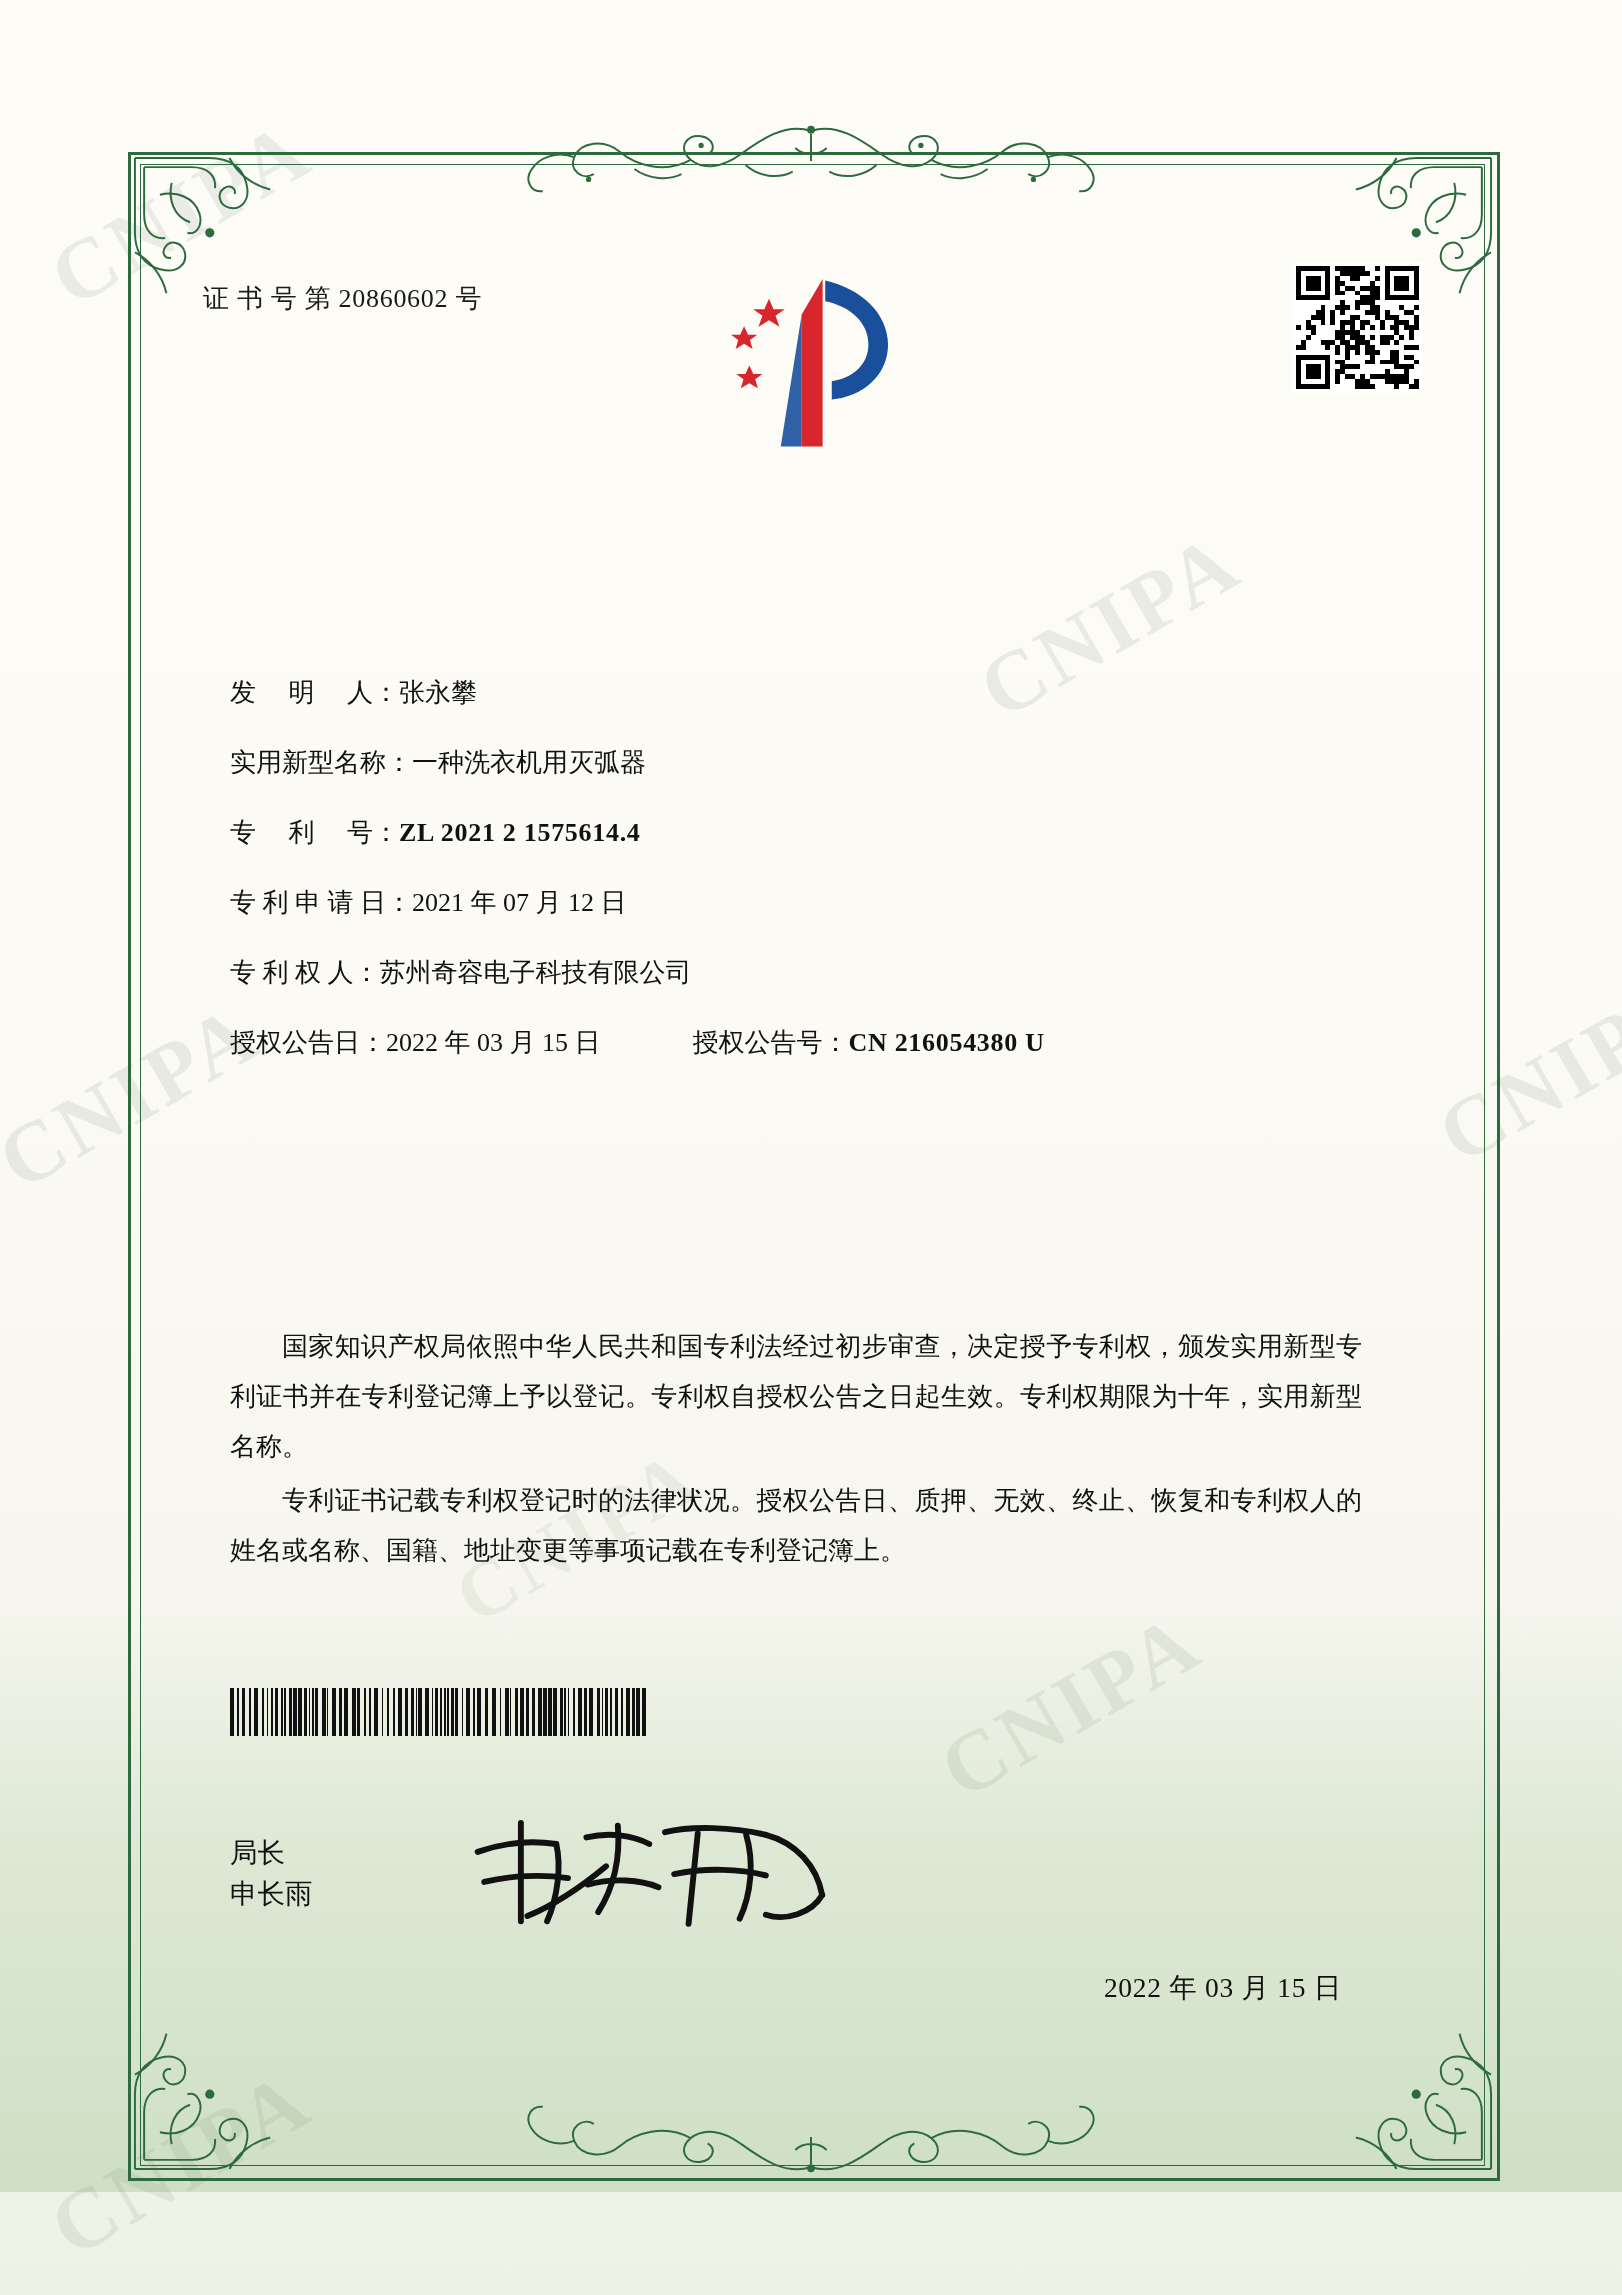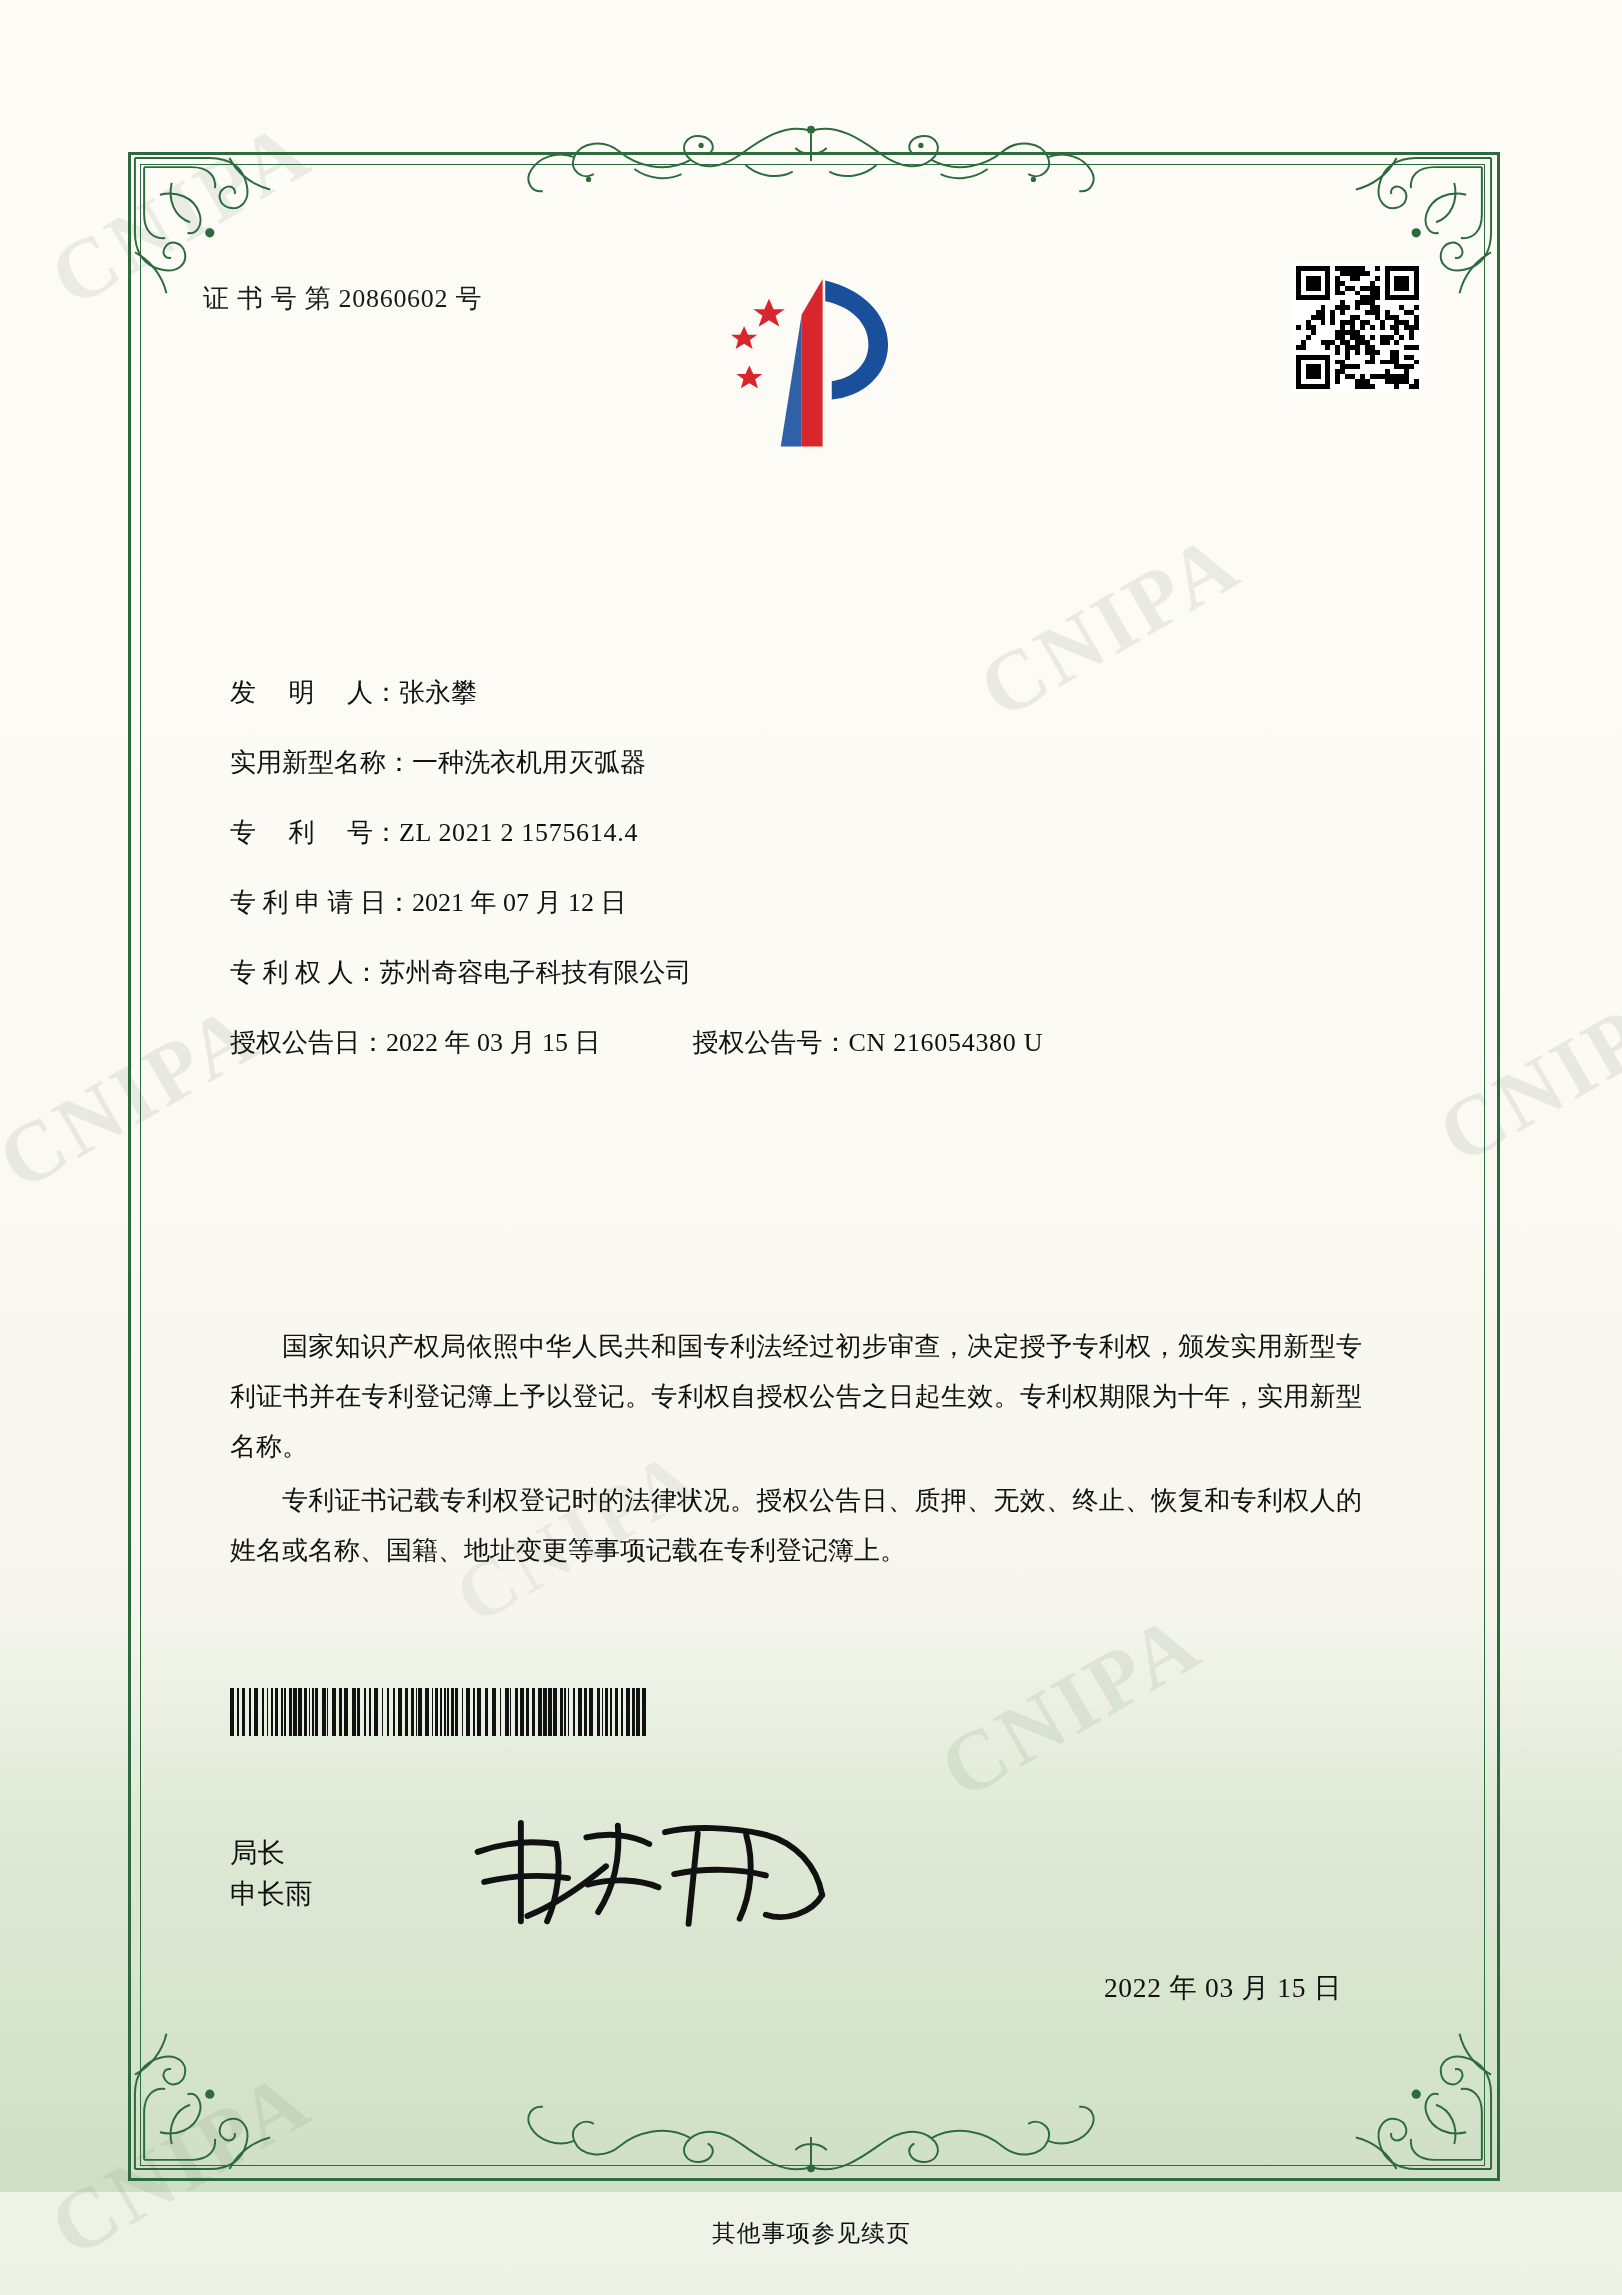--- a/index.html
+++ b/index.html
@@ -145,20 +145,21 @@
   .field-label {
     flex: 0 0 auto;
     letter-spacing: 0px;
   }
   .field-value {
     flex: 0 0 auto;
   }
   .field-value.mono {
     font-family: "Liberation Serif", serif;
     letter-spacing: 0.7px;
+    font-weight: bold;
   }
   .field-row .second-label {
     margin-left: 92px;
   }
 
   
   .body-text {
     position: absolute;
     left: 230px;
     top: 1322px;
@@ -1114,16 +1115,15 @@
       <path d="M330 104 C378 94, 432 96, 470 106"></path>
       <path d="M470 44 C516 56, 548 92, 556 136"></path>
       <path d="M556 136 C540 164, 500 176, 470 166"></path>
       <path d="M226 92 C190 122, 150 150, 106 168"></path>
     </svg>
   </div>
 
   <div class="issue-date">2022 年 03 月 15 日</div>
 
 
-  <div class="footer-note">其他事项参见续页</div>
 
 </div>
 
 
 </body></html>

